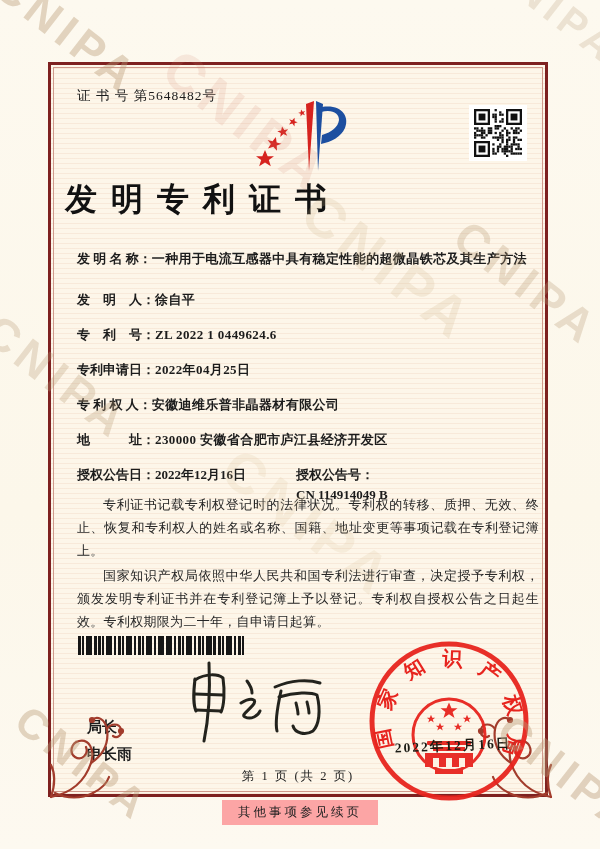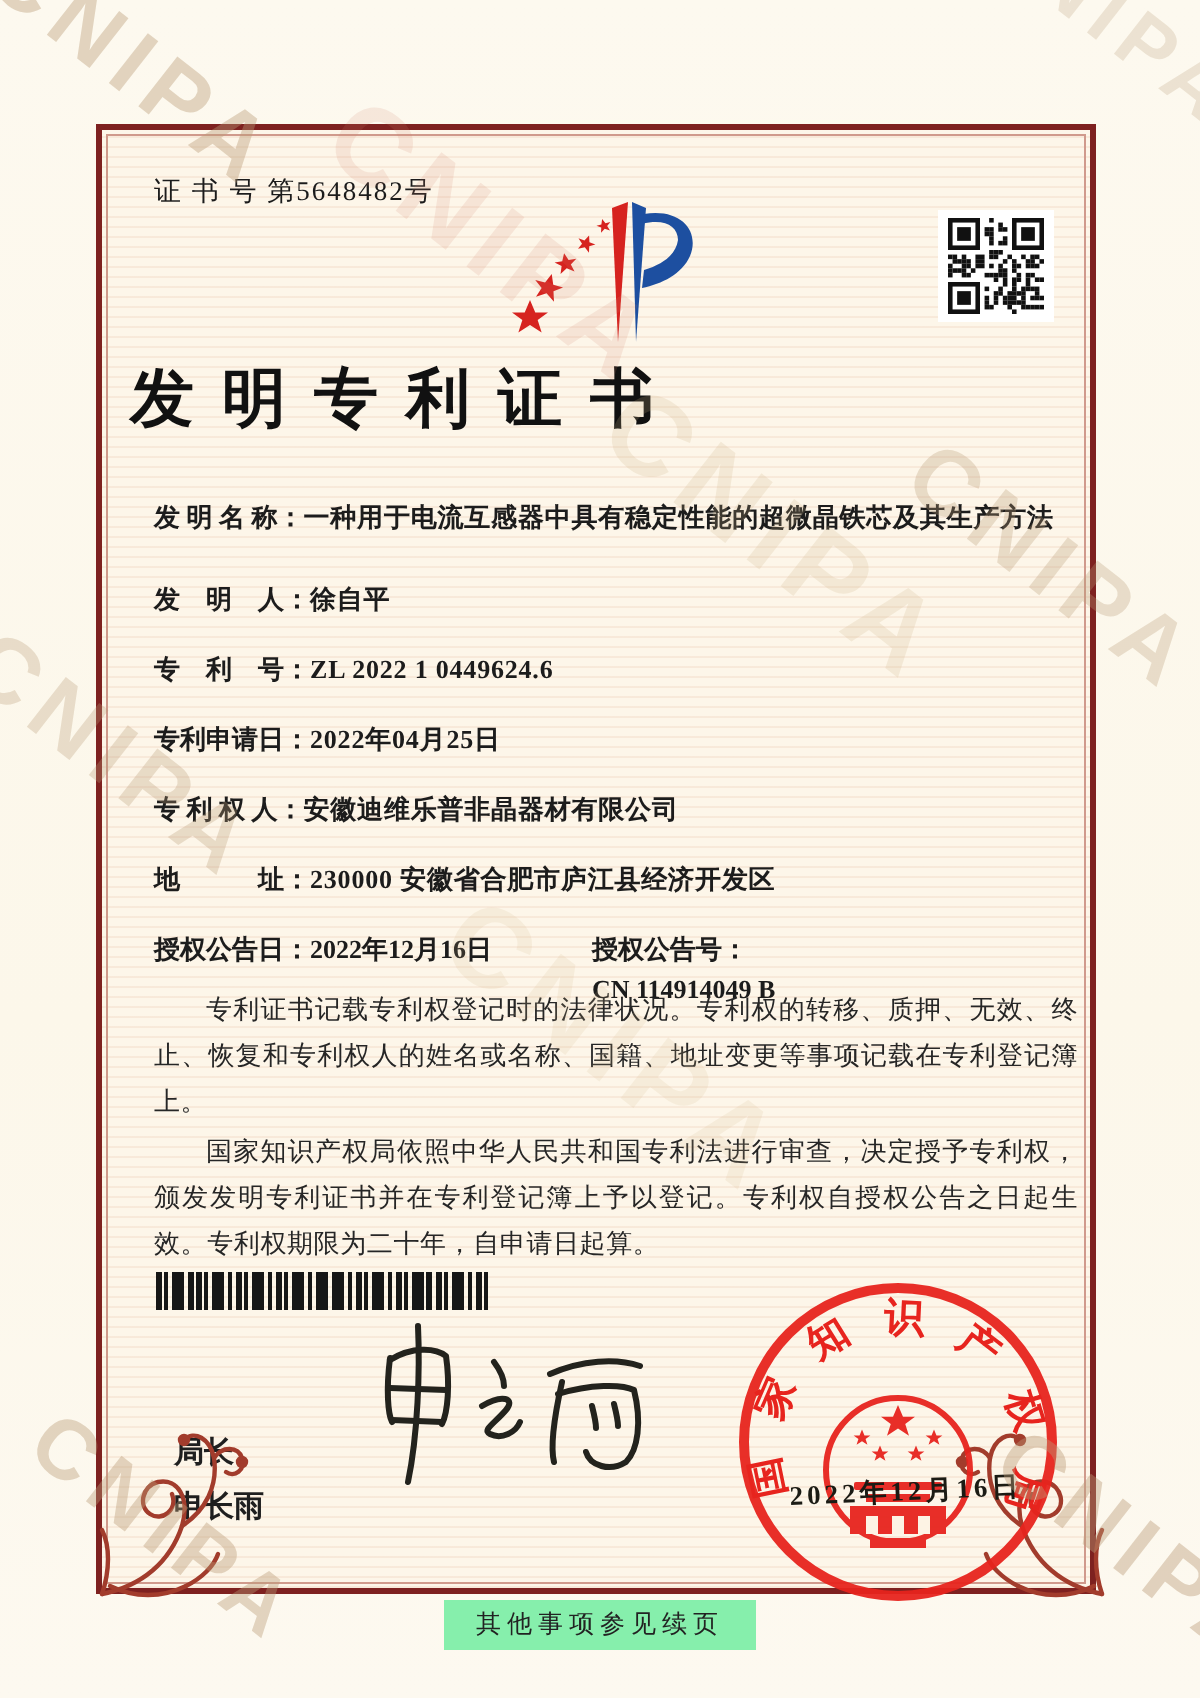--- a/index.html
+++ b/index.html
@@ -70,21 +70,21 @@
     font-size:13.5px;font-weight:700;letter-spacing:2px;color:#1b1b14;transform:rotate(-2.5deg);}
   
   .page-info{position:absolute;left:0;top:703px;width:100%;text-align:center;
     font-size:12.5px;letter-spacing:2px;color:#222;}
   
   .corner{position:absolute;width:112px;height:112px;z-index:2;}
   .corner.bl{left:-8px;top:626px;}
   .corner.br{left:396px;top:626px;transform:scaleX(-1);}
   
   .footer-note{position:absolute;left:50%;top:800px;transform:translateX(-50%);
-    background:#86efac;padding:4px 16px;font-size:12.5px;letter-spacing:3px;color:#222;white-space:nowrap;}
+    background:#fca5a5;padding:4px 16px;font-size:12.5px;letter-spacing:3px;color:#222;white-space:nowrap;}
 </style>
 </head>
 <body>
 
 <div class="wm wm-a">CNIPA</div>
 <div class="wm wm-b">CNIPA</div>
 <div class="wm wm-c">CNIPA</div>
 <div class="wm wm-d">CNIPA</div>
 <div class="wm wm-e">CNIPA</div>
 <div class="wm wm-f">CNIPA</div>
@@ -342,20 +342,21 @@
       </g>
       <g fill="#fdf3e4">
         <rect x="68" y="121" width="6" height="9"></rect>
         <rect x="81" y="121" width="6" height="9"></rect>
         <rect x="94" y="121" width="6" height="9"></rect>
       </g>
     </svg>
   </div>
   <div class="seal-date">2022年12月16日</div>
 
+  <div class="page-info">第 1 页 (共 2 页)</div>
 
   <div class="corner bl">
     <svg width="112" height="112" viewBox="0 0 112 112" fill="none" stroke="#a23c2c" stroke-width="2.2" stroke-linecap="round">
       <path d="M8,106 C28,102 42,90 48,72 C52,58 46,48 36,50 C28,52 26,62 32,66 C38,70 46,64 43,56"></path>
       <path d="M48,72 C60,64 66,52 64,38 C62,28 54,24 49,29"></path>
       <path d="M12,102 C24,108 38,108 50,102"></path>
       <path d="M8,106 C12,94 12,82 8,74"></path>
       <path d="M64,38 C68,32 76,32 78,38 C80,44 74,48 70,45"></path>
       <circle cx="49" cy="29" r="2" fill="#a23c2c"></circle>
       <circle cx="78" cy="40" r="2" fill="#a23c2c"></circle>

